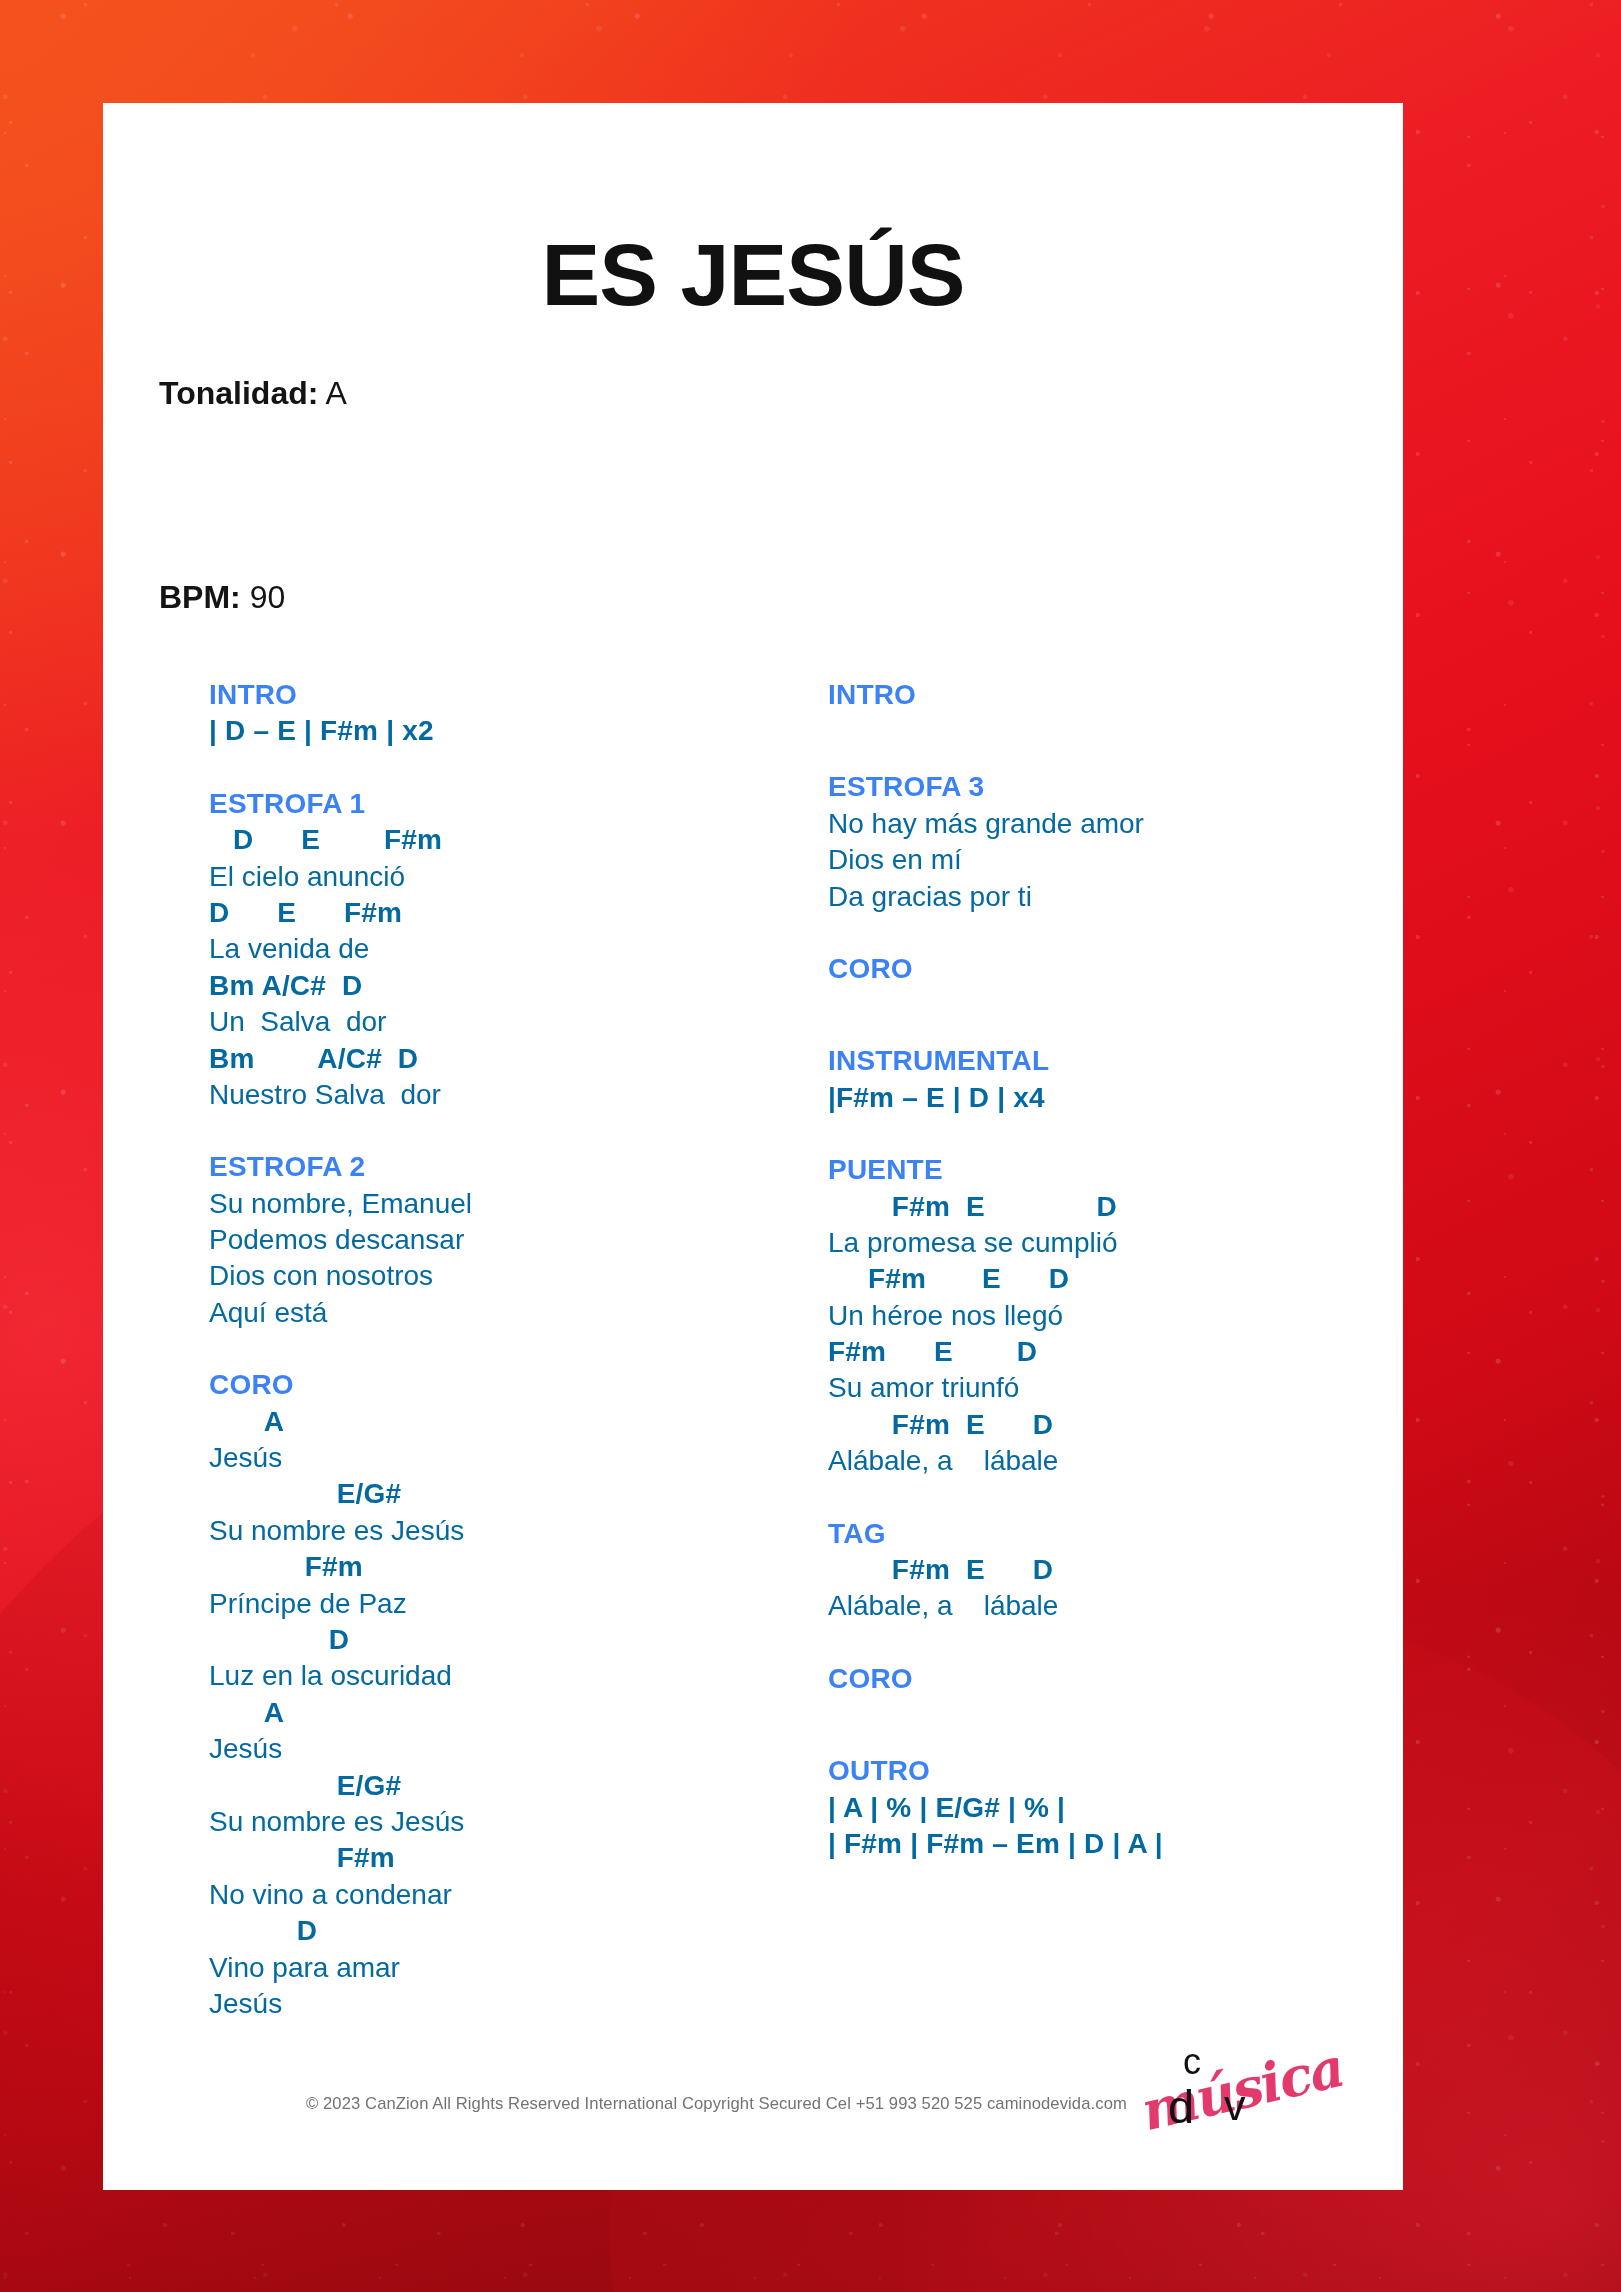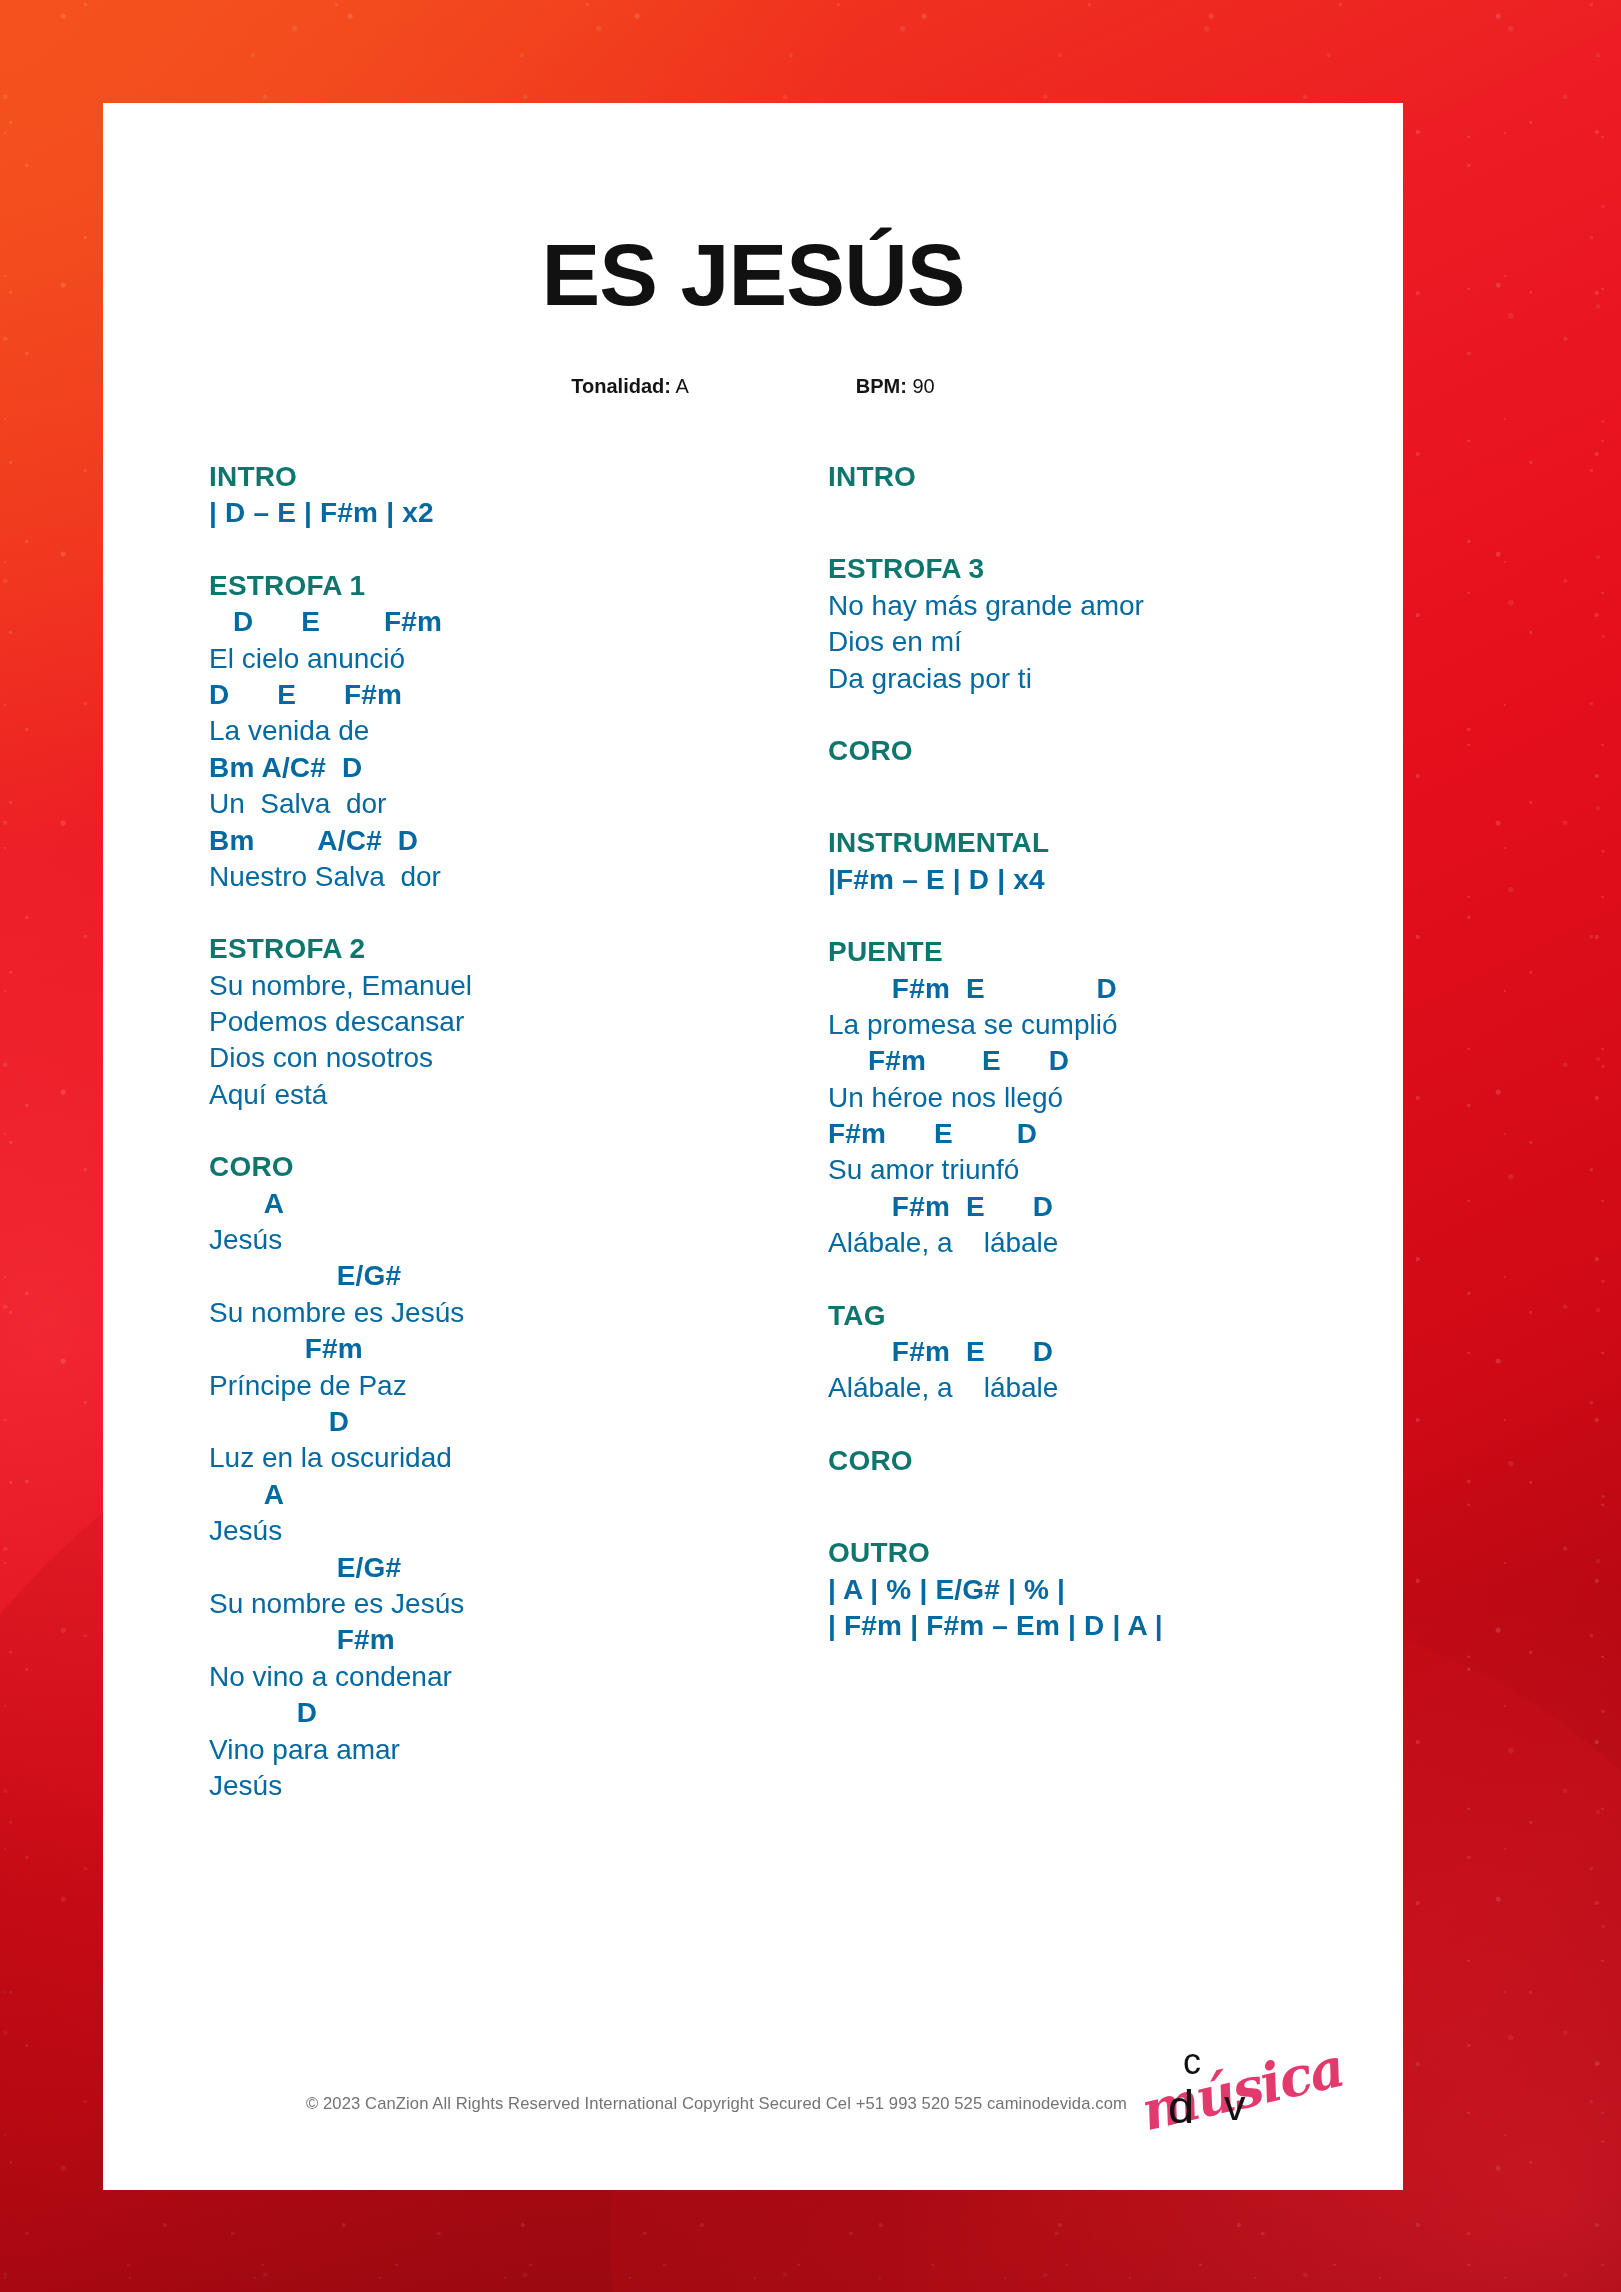--- a/index.html
+++ b/index.html
@@ -78,41 +78,42 @@
     letter-spacing:-0.9px;
     color:#111111;
     margin-top:128px;
     line-height:1;
   }
   .meta-row {
     display:flex;
     justify-content:center;
     gap:167px;
     margin-top:56px;
-    font-size:20px;
+    font-size:32px;
     color:#141414;
+    flex-direction:column;
   }
   .meta-item { white-space:nowrap; }
   .meta-item .lbl { font-weight:800; }
   .meta-item .val { font-weight:400; }
 
   
   .columns {
     display:flex;
     margin-top:61px;
     padding-left:50px;
   }
   .col { width:50%; }
   .col-right { padding-left:50px; }
 
   .section { margin-bottom:0; }
   .sec-head {
     font-size:28px;
     font-weight:800;
-    color:#0f766e;
+    color:#3b82f6;
     letter-spacing:0.2px;
     line-height:1.30;
   }
   .line {
     font-size:28px;
     line-height:1.30;
     color:#0369a1;
     white-space:pre;
     font-weight:400;
   }

